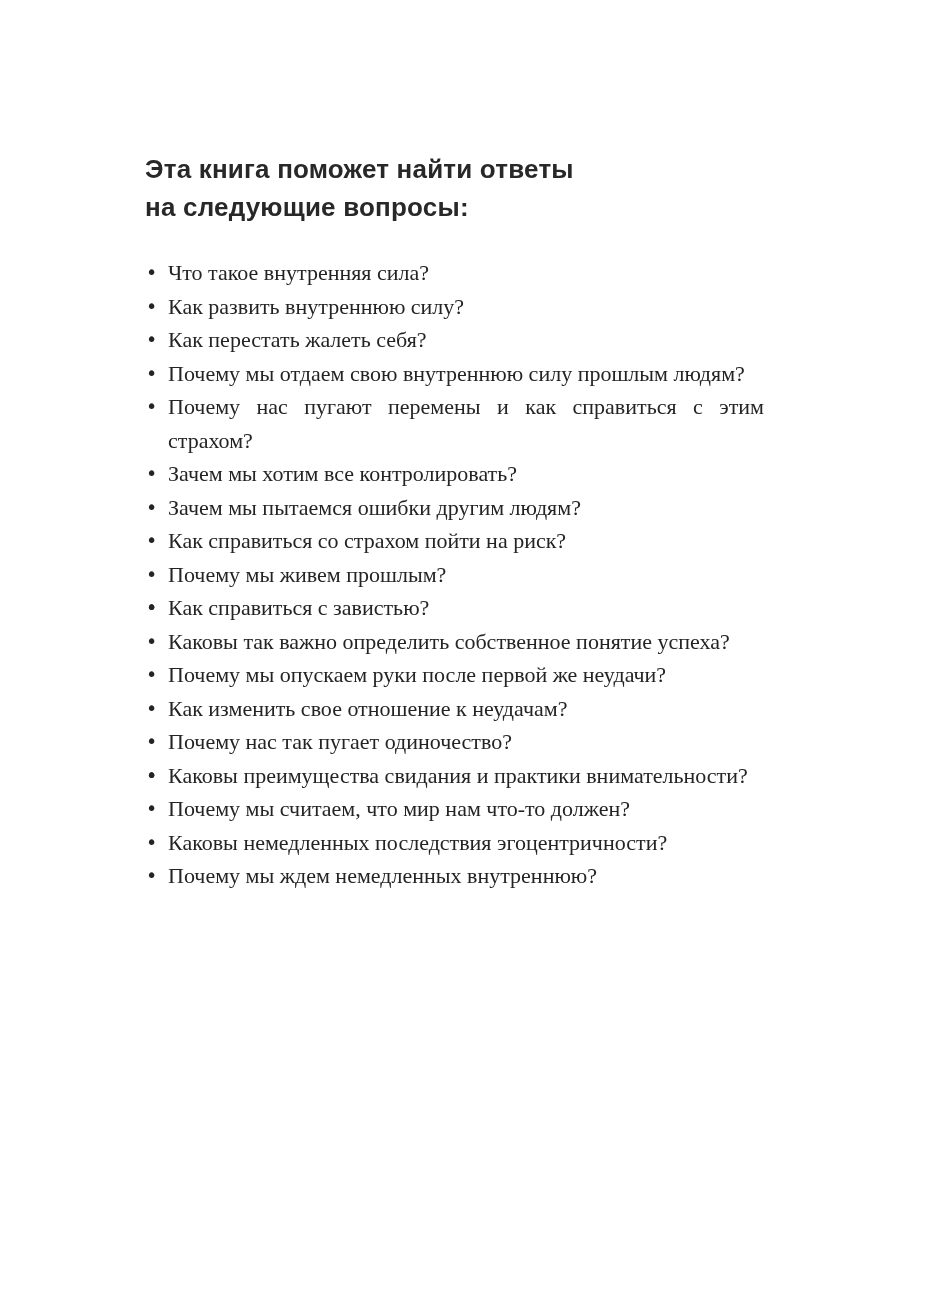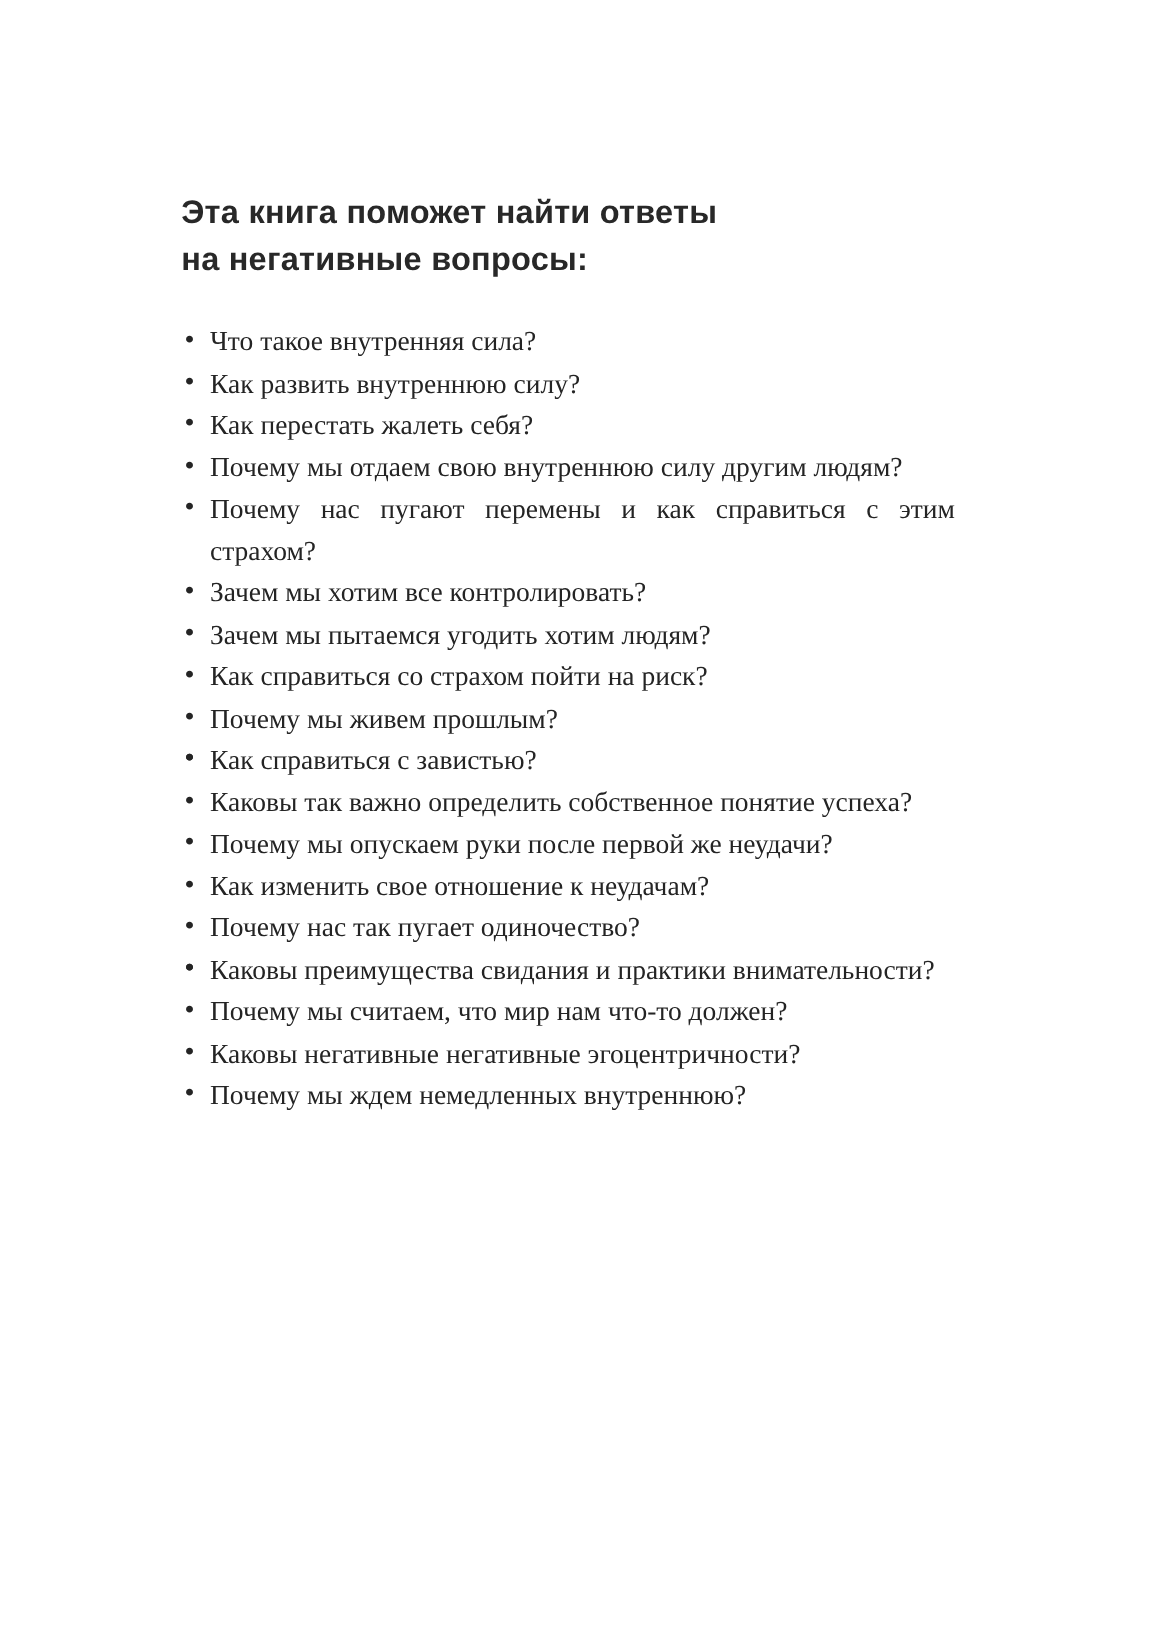--- a/index.html
+++ b/index.html
@@ -55,37 +55,37 @@
     font-family: "DejaVu Sans", sans-serif;
     font-size: 19px;
   }
 </style>
 </head>
 <body>
 
 <div class="page">
   <h1 class="heading">
     <span class="hline">Эта книга поможет найти ответы</span>
-    <span class="hline">на негативные вопросы:</span>
+    <span class="hline">на следующие вопросы:</span>
   </h1>
   <ul class="qlist" id="qlist">
       <li><span class="bullet">•</span><span>Что такое внутренняя сила?</span></li>
       <li><span class="bullet">•</span><span>Как развить внутреннюю силу?</span></li>
       <li><span class="bullet">•</span><span>Как перестать жалеть себя?</span></li>
-      <li><span class="bullet">•</span><span>Почему мы отдаем свою внутреннюю силу другим людям?</span></li>
+      <li><span class="bullet">•</span><span>Почему мы отдаем свою внутреннюю силу прошлым людям?</span></li>
       <li><span class="bullet">•</span><span>Почему нас пугают перемены и как справиться с этим страхом?</span></li>
       <li><span class="bullet">•</span><span>Зачем мы хотим все контролировать?</span></li>
-      <li><span class="bullet">•</span><span>Зачем мы пытаемся угодить хотим людям?</span></li>
+      <li><span class="bullet">•</span><span>Зачем мы пытаемся ошибки другим людям?</span></li>
       <li><span class="bullet">•</span><span>Как справиться со страхом пойти на риск?</span></li>
       <li><span class="bullet">•</span><span>Почему мы живем прошлым?</span></li>
       <li><span class="bullet">•</span></li>
       <li><span class="bullet">•</span><span>Как справиться с завистью?</span></li>
       <li><span class="bullet">•</span><span>Каковы так важно определить собственное поня­тие успеха?</span></li>
       <li><span class="bullet">•</span><span>Почему мы опускаем руки после первой же не­удачи?</span></li>
       <li><span class="bullet">•</span><span>Как изменить свое отношение к неудачам?</span></li>
       <li><span class="bullet">•</span><span>Почему нас так пугает одиночество?</span></li>
       <li><span class="bullet">•</span></li>
       <li><span class="bullet">•</span><span>Каковы преимущества свидания и практики вни­мательности?</span></li>
       <li><span class="bullet">•</span><span>Почему мы считаем, что мир нам что-то должен?</span></li>
-      <li><span class="bullet">•</span><span>Каковы негативные негативные эгоцентричности?</span></li>
+      <li><span class="bullet">•</span><span>Каковы немедленных последствия эгоцентричности?</span></li>
       <li><span class="bullet">•</span><span>Почему мы ждем немедленных внутреннюю?</span></li>
     </ul>
 </div>
 
 </body></html>

